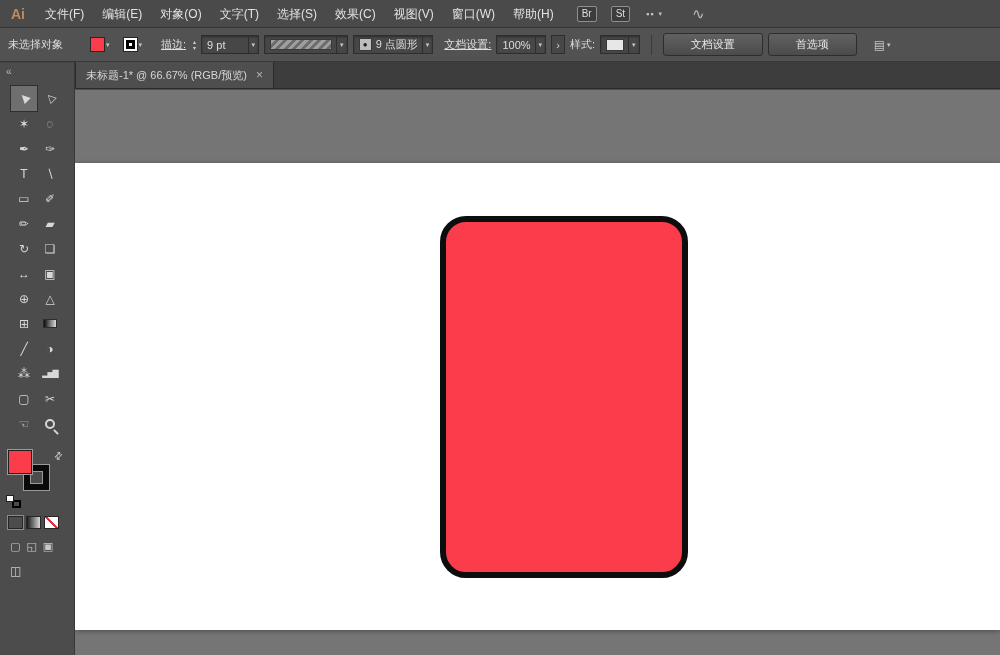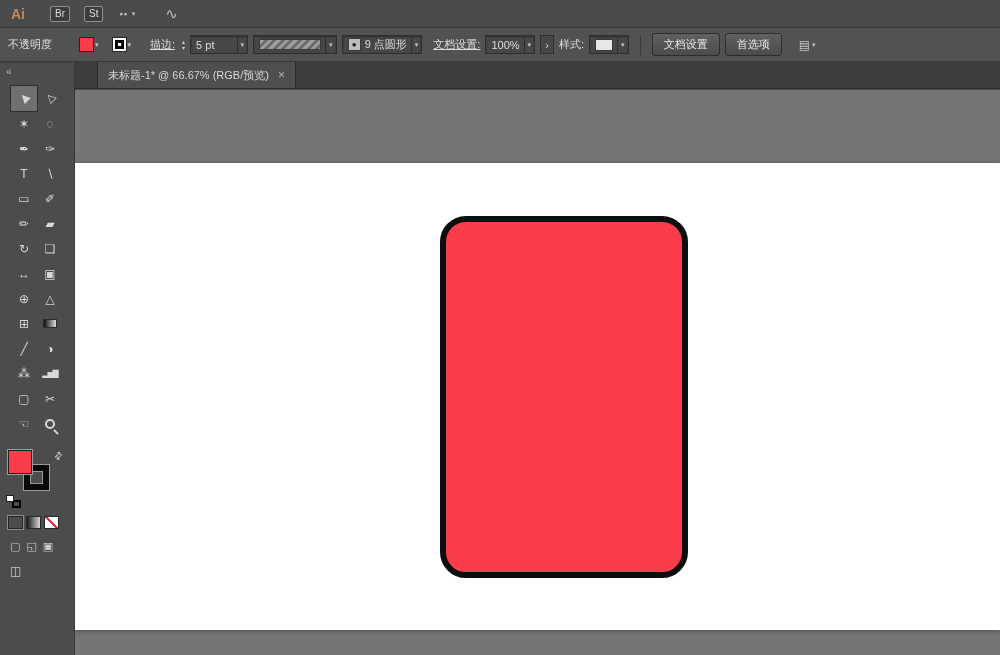--- a/index.html
+++ b/index.html
@@ -51,27 +51,27 @@
   .profile-preview { width:62px; height:11px;
     background:repeating-linear-gradient(135deg,#9d9d9d 0 3px,#6c6c6c 3px 6px);
     border:1px solid #3a3a3a; }
   .brush-dot { font-size:8px; color:#1c1c1c; background:#bdbdbd; width:13px; height:13px;
     display:inline-flex; align-items:center; justify-content:center; border:1px solid #3a3a3a; }
   .expand-btn { background:#474747; border:1px solid #2e2e2e; color:#cfcfcf; width:14px; height:19px;
     display:inline-flex; align-items:center; justify-content:center; font-size:11px; }
   .style-preview { width:18px; height:12px; background:#e7e7e7; border:1px solid #3a3a3a; }
   .vsep { width:1px; height:20px; background:#3a3a3a; margin:0 6px; }
   .btn { background:linear-gradient(#616161,#4b4b4b); border:1px solid #2d2d2d; border-radius:3px;
-    color:#e8e8e8; padding:3px 11px; font-size:11px; font-family:Liberation Mono, monospace; }
+    color:#e8e8e8; padding:3px 27px; font-size:11px; font-family:Liberation Mono, monospace; }
   .more-icon { display:flex; align-items:center; margin-left:12px; gap:2px; }
   .more-glyph { color:#c4c4c4; font-size:12px; }
   
   .tabrow { position:absolute; top:62px; left:75px; right:0; height:27px; background:#3d3d3d;
     border-bottom:1px solid #2b2b2b; display:flex; align-items:stretch; }
-  .tab { margin-left:22px; background:#4e4e4e; border-left:1px solid #2b2b2b; border-right:1px solid #2b2b2b;
+  .tab { margin-left:0; background:#4e4e4e; border-left:1px solid #2b2b2b; border-right:1px solid #2b2b2b;
     display:flex; align-items:center; gap:9px; padding:0 10px; color:#d6d6d6; font-size:11px; }
   .tab-close { color:#b3b3b3; font-size:12px; line-height:10px; }
   
   .toolbar { position:absolute; top:62px; left:0; width:75px; bottom:0; background:#4c4c4c;
     border-right:1px solid #383838; border-top:1px solid #444; }
   .collapse { color:#b8b8b8; font-size:10px; padding:3px 0 1px 6px; line-height:12px; }
   .tools { display:grid; grid-template-columns:26px 26px; justify-content:center; margin-top:7px; }
   .tool { width:26px; height:25px; display:flex; align-items:center; justify-content:center;
     color:#d8d8d8; }
   .tool.active { background:#6f6f6f; outline:1px solid #2e2e2e; }
@@ -111,48 +111,60 @@
   .shape { position:absolute; left:365px; top:126px; width:248px; height:362px;
     border:6px solid #0d0d0d; border-radius:26px; }
 </style>
 </head>
 <body>
 
 <div id="app">
 
   <div class="menubar">
     <div class="logo">Ai</div>
+    <div class="menus">
+
+    <span class="menu-item">文件(F)</span>
+        <span class="menu-item">编辑(E)</span>
+        <span class="menu-item">对象(O)</span>
+        <span class="menu-item">文字(T)</span>
+        <span class="menu-item">选择(S)</span>
+        <span class="menu-item">效果(C)</span>
+        <span class="menu-item">视图(V)</span>
+        <span class="menu-item">窗口(W)</span>
+        <span class="menu-item">帮助(H)</span>
+      </div>
     <span class="mini-btn">Br</span>
     <span class="mini-btn">St</span>
     <span class="arrange">
       <span class="arrange-glyph">▪▪</span>
       <span class="caret-sm">▾</span>
     </span>
     <span class="squiggle">∿</span>
   </div>
 
   <div class="controlbar">
-    <span class="status">不透明度</span>
+    <span class="status">未选择对象</span>
 
     <span class="swatch-group">
       <span class="swatch" style="background: rgb(250, 60, 75);"></span>
       <span class="caret">▾</span>
     </span>
     <span class="swatch-group">
       <span class="swatch stroke-swatch"></span>
       <span class="caret">▾</span>
     </span>
 
     <span class="link-label">描边:</span>
     <span class="stepper">
       <span>▴</span>
       <span>▾</span>
     </span>
     <span class="combo weight">
-      <span>5 pt</span>
+      <span>9 pt</span>
       <span class="caret">▾</span>
     </span>
 
     <span class="combo">
       <span class="profile-preview"></span>
       <span class="caret">▾</span>
     </span>
 
     <span class="combo">
       <span class="brush-dot">●</span>

